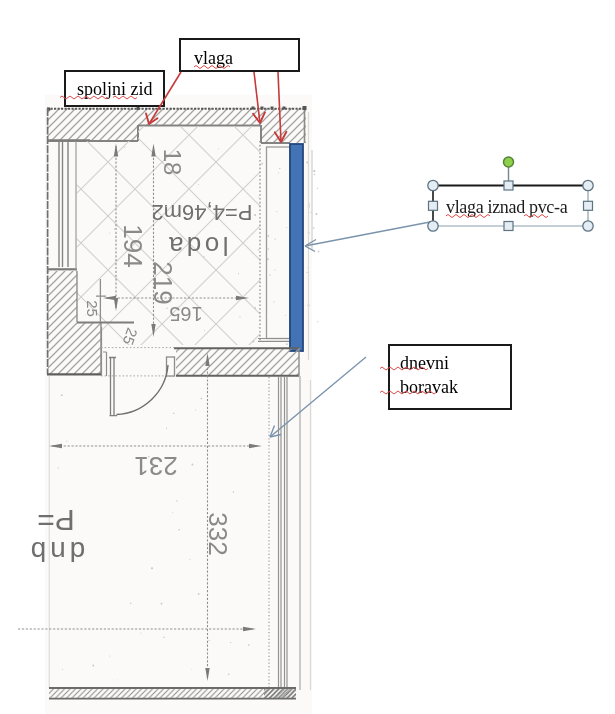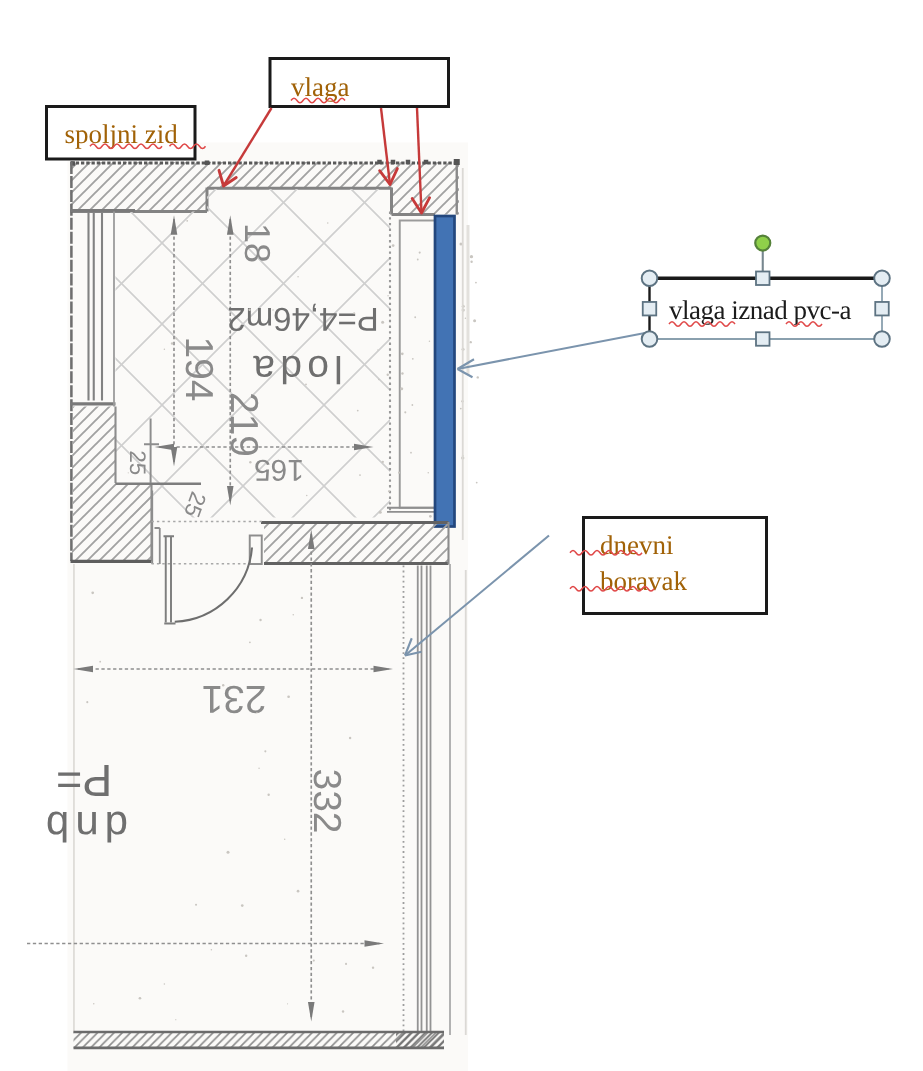--- a/index.html
+++ b/index.html
@@ -1,19 +1,19 @@
 <!DOCTYPE html>
 <html><head>
 <meta charset="utf-8">
 <style>
   html,body{margin:0;padding:0;background:#ffffff;}
   body{width:615px;height:714px;position:relative;overflow:hidden;
        font-family:"Liberation Serif",serif;}
   .tbox{position:absolute;background:#ffffff;border:2px solid #1a1a1a;
-        color:#a16207;font-family:"Liberation Serif",serif;}
+        color:#000000;font-family:"Liberation Serif",serif;}
   svg{position:absolute;left:0;top:0;}
 </style>
 </head>
 <body>
 
 <svg id="plan" width="615" height="714" viewBox="0 0 615 714">
 <defs>
   <pattern id="hatch1" width="8" height="8" patternUnits="userSpaceOnUse">
     <path d="M-2,2 L2,-2 M-2,10 L10,-2 M6,10 L10,6" stroke="#a2a2a2" stroke-width="1.25" fill="none"></path>
   </pattern>
@@ -211,21 +211,21 @@
       <circle cx="166.4" cy="206.5" r="0.8"></circle>
       <circle cx="251.9" cy="233.2" r="0.4"></circle>
       <circle cx="85.5" cy="315.2" r="0.4"></circle>
       <circle cx="204.0" cy="256.3" r="0.6"></circle>
       <circle cx="218.5" cy="148.7" r="0.5"></circle>
     </g>
     <path d="M308.5,112 V360 M310.5,380 V690" stroke="#dbd9d5" stroke-width="1.2" fill="none"></path>
 <path d="M312,150 V250" stroke="#e3e1dd" stroke-width="2" fill="none"></path>
 </svg>
 
-<div class="tbox" style="left:30px;top:69.5px;width:96.5px;height:33px;">
+<div class="tbox" style="left:64px;top:69.5px;width:96.5px;height:33px;">
   <div style="position:absolute;left:11px;top:7px;font-size:18px;">spoljni zid</div>
 </div>
 <div class="tbox" style="left:179px;top:38px;width:117px;height:29.5px;">
   <div style="position:absolute;left:13px;top:8px;font-size:18px;">vlaga</div>
 </div>
 <div class="tbox" style="left:368px;top:343.5px;width:119.5px;height:62.5px;margin-left:20px;">
   <div style="position:absolute;left:10px;top:5px;font-size:18px;line-height:24px;">dnevni<br>boravak</div>
 </div>
 
 <svg id="over" width="615" height="714" viewBox="0 0 615 714">

